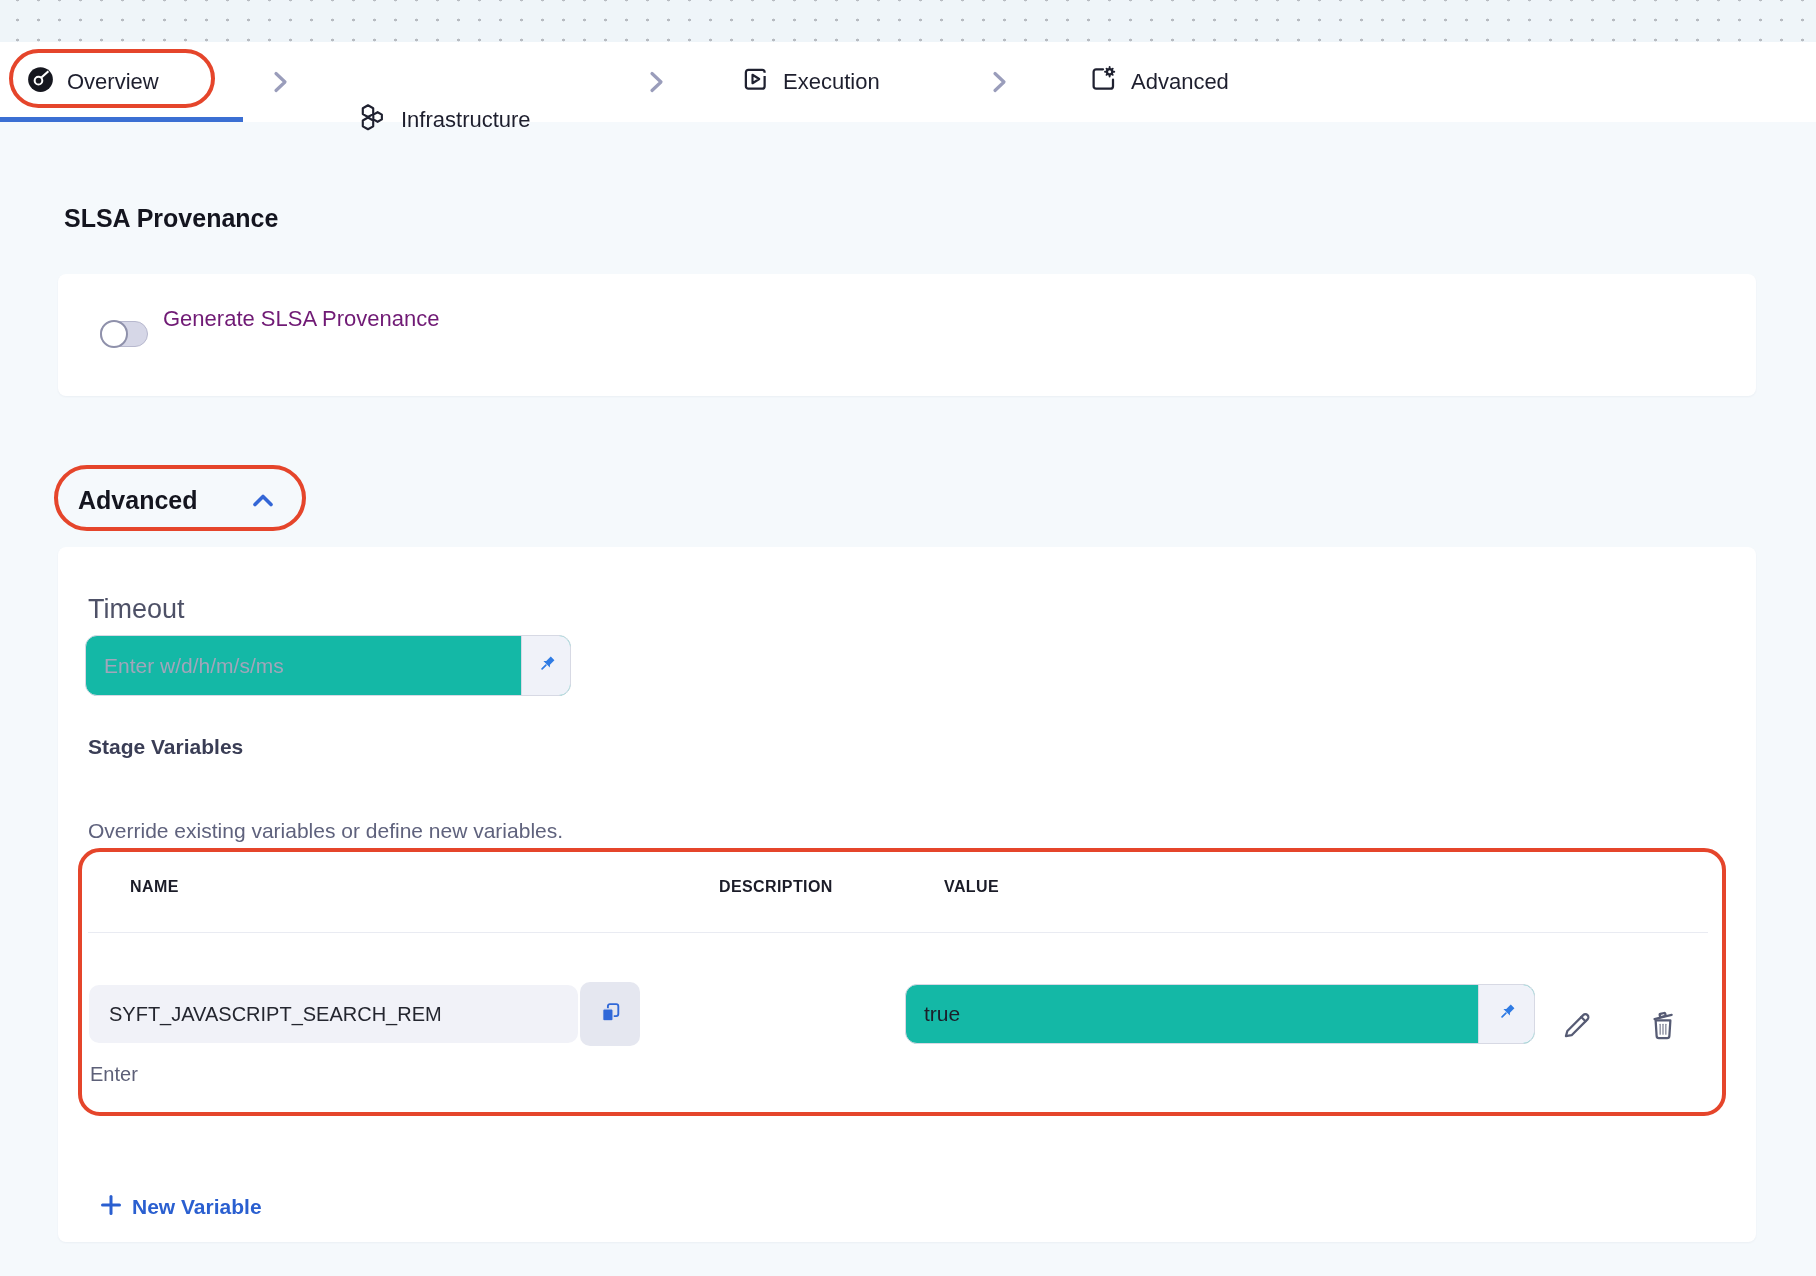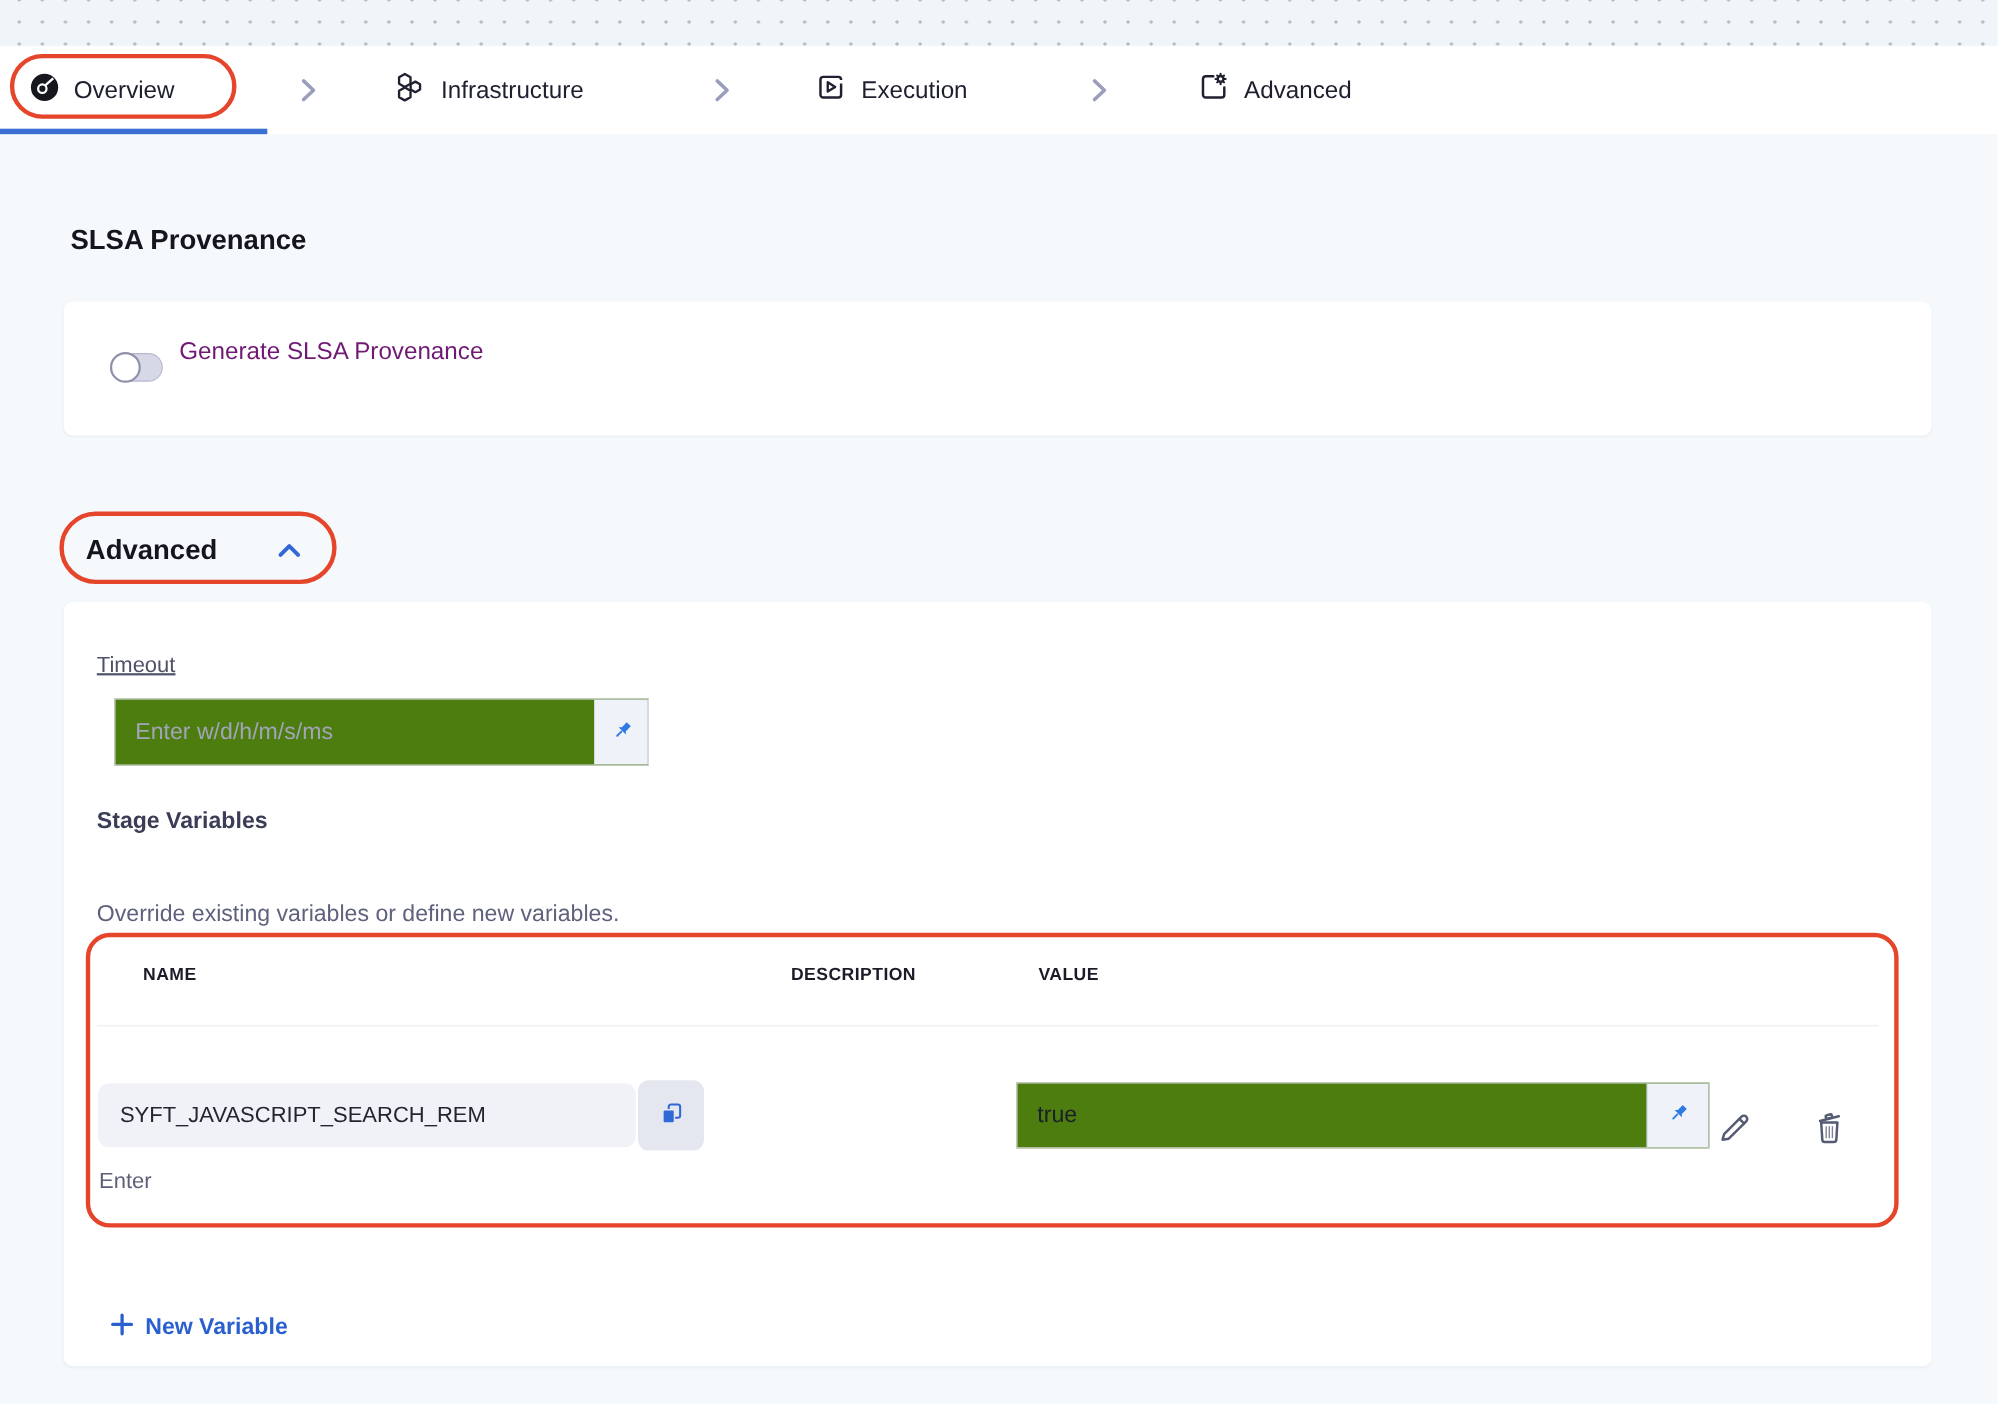--- a/index.html
+++ b/index.html
@@ -55,24 +55,24 @@
   .toggle-knob {
     position:absolute; left:-1px; top:-2px; width:28px; height:28px;
     border-radius:50%; background:#ffffff; border:2px solid #8f91ab;
   }
   .toggle-label { position:absolute; left:105px; top:32px; font-size:22px; color:#701a75; }
   
   .oval-advanced { left:54px; top:465px; width:252px; height:66px; }
   #advanced-title { left:78px; top:486px; }
   .chev-up { position:absolute; left:248px; top:487px; cursor:pointer; }
   
-  .field-label { position:absolute; font-size:20px; color:#4e5167;text-decoration:underline; }
+  .field-label { position:absolute; font-size:27px; color:#4e5167; }
   .composite {
-    position:absolute; display:flex; background:#4d7c0f;
-    border:1px solid #d7d9e4; border-radius:0; overflow:hidden;margin-left:19px;
+    position:absolute; display:flex; background:#14b8a6;
+    border:1px solid #d7d9e4; border-radius:12px; overflow:hidden;
   }
   .composite input {
     flex:1; border:none; outline:none; background:transparent;
     font-family:inherit; font-size:21px; color:#1c1e2a; padding:0 18px;
   }
   .composite input::placeholder { color:#a2a5ba; }
   .pin-btn {
     width:49px; background:#f0f2f9; border-left:1px solid #d7d9e4;
     display:flex; align-items:center; justify-content:center; cursor:pointer; border-right:none;
     border-top:none; border-bottom:none;
@@ -133,21 +133,21 @@
     </span>
     <span>Overview</span>
   </button>
 
   <span class="tab-sep" style="left:267px;">
     <svg width="26" height="26" viewBox="0 0 26 26" fill="none">
       <path d="M9 4.5 L18 13 L9 21.5" stroke="#9a9dbb" stroke-width="3.2" stroke-linecap="round" stroke-linejoin="round"></path>
     </svg>
   </span>
 
-  <button class="tab" style="left:356px;">
+  <button class="tab" style="left:356px;margin-top:38px;">
     <span>
       <svg width="32" height="32" viewBox="0 0 24 24" fill="none" stroke="#1f2130" stroke-width="1.6" stroke-linejoin="round">
         <polygon points="9,3.2 12.9,5.4 12.9,9.8 9,12 5.1,9.8 5.1,5.4"></polygon>
         <polygon points="16.2,8.4 19.4,10.2 19.4,13.8 16.2,15.6 13,13.8 13,10.2"></polygon>
         <polygon points="9,12.4 12.9,14.6 12.9,19 9,21.2 5.1,19 5.1,14.6"></polygon>
       </svg>
     </span>
     <span>Infrastructure</span>
   </button>
 

